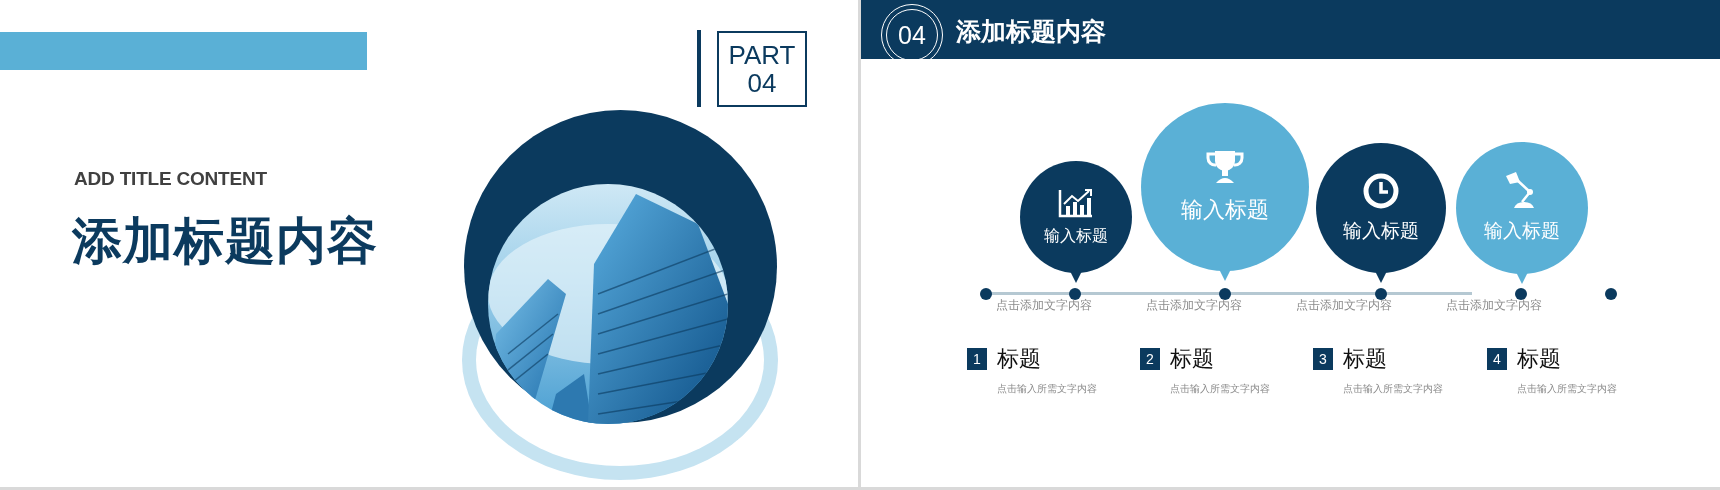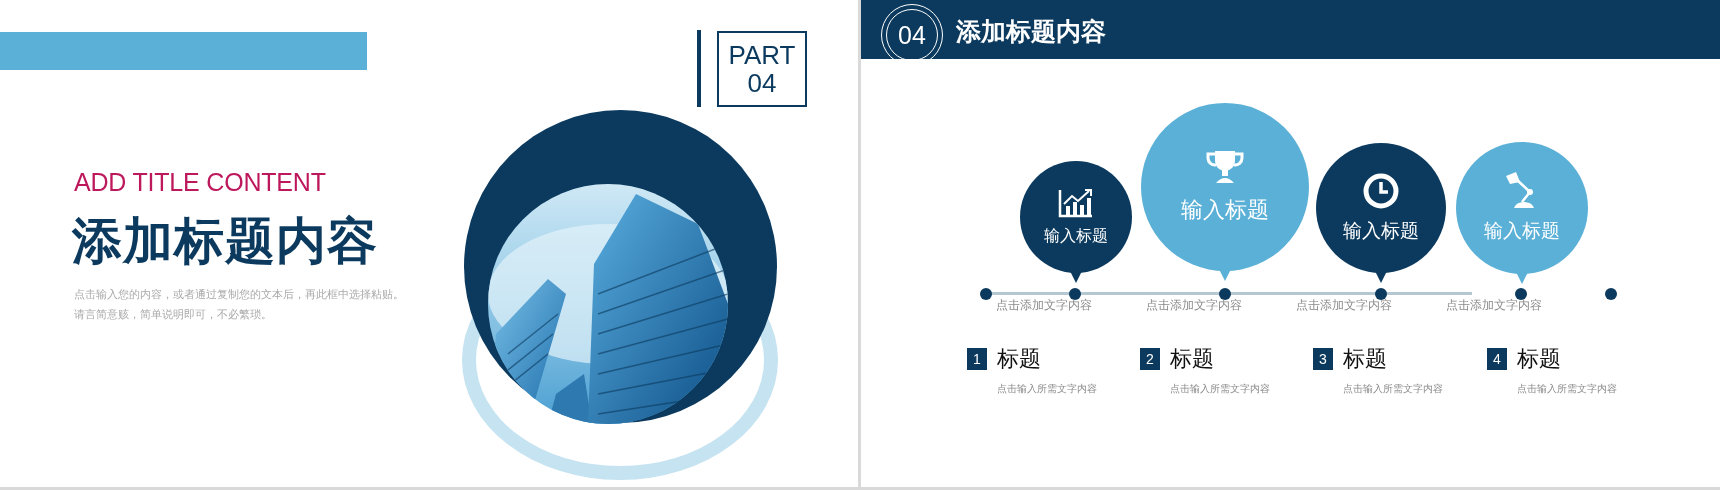--- a/index.html
+++ b/index.html
@@ -11,22 +11,22 @@
   #slide-right { left: 861px; width: 859px; }
   .divider-v { position: absolute; left: 858px; top: 0; width: 3px; height: 490px; background: #d9d9d9; }
   .divider-h { position: absolute; left: 0; top: 487px; width: 1720px; height: 3px; background: #d9d9d9; }
 
   
   .top-bar { position: absolute; left: 0; top: 32px; width: 367px; height: 38px; background: #5ab0d6; }
   .part-rule { position: absolute; left: 697px; top: 30px; width: 4px; height: 77px; background: #0b3a5e; }
   .part-box { position: absolute; left: 717px; top: 31px; width: 90px; height: 76px; border: 2px solid #0b3a5e;
     display: flex; flex-direction: column; align-items: center; justify-content: center; color: #0b3a5e;
     font-family: "Liberation Sans", sans-serif; font-size: 26px; line-height: 28px; }
-  .en-title { position: absolute; left: 74px; top: 168px; color: #be185d; font-family: "Liberation Sans", sans-serif;
-    font-size: 25px; font-weight: 400; letter-spacing: -0.2px; }
+  .en-title { position: absolute; left: 74px; top: 168px; color: #404040; font-family: "Liberation Sans", sans-serif;
+    font-size: 19px; font-weight: 700; letter-spacing: -0.2px; }
   .cn-title { position: absolute; left: 72px; top: 208px; color: #0b3a5e; font-size: 50px; font-weight: 700; letter-spacing: 1px; }
   .desc { position: absolute; left: 74px; top: 285px; color: #a9a9a9; font-size: 11px; line-height: 20px; }
 
   .ring-light { position: absolute; left: 462px; top: 240px; width: 316px; height: 240px; border-radius: 50%;
     border: 14px solid #bfe0f0; border-top-color: transparent; opacity: .9; }
   .circle-dark { position: absolute; left: 464px; top: 110px; width: 313px; height: 313px; border-radius: 50%; background: #0b3a5e; }
   .photo { position: absolute; left: 488px; top: 184px; width: 240px; height: 240px; border-radius: 50%; overflow: hidden;
     background: linear-gradient(180deg, #cfe8f5 0%, #9fd0ea 40%, #4a9fd2 100%); }
 
   
@@ -62,24 +62,20 @@
 <div id="slide-left" class="slide">
   <div class="top-bar"></div>
   <div class="part-rule"></div>
   <div class="part-box">
     <span>PART</span>
     <span>04</span>
   </div>
 
   <div class="en-title">ADD TITLE CONTENT</div>
   <div class="cn-title">添加标题内容</div>
-  <div class="desc">
-    <div>点击输入您的内容，或者通过复制您的文本后，再此框中选择粘贴。</div>
-    <div>请言简意赅，简单说明即可，不必繁琐。</div>
-  </div>
 
   <div class="ring-light"></div>
   <div class="circle-dark"></div>
   <div class="photo">
     <svg width="240" height="240" viewBox="0 0 240 240">
       <defs>
         <linearGradient id="g1" x1="0" y1="0" x2="1" y2="1">
           <stop offset="0" stop-color="#7cc3ea"></stop>
             <stop offset="1" stop-color="#1a6aa8"></stop>
         </linearGradient>

